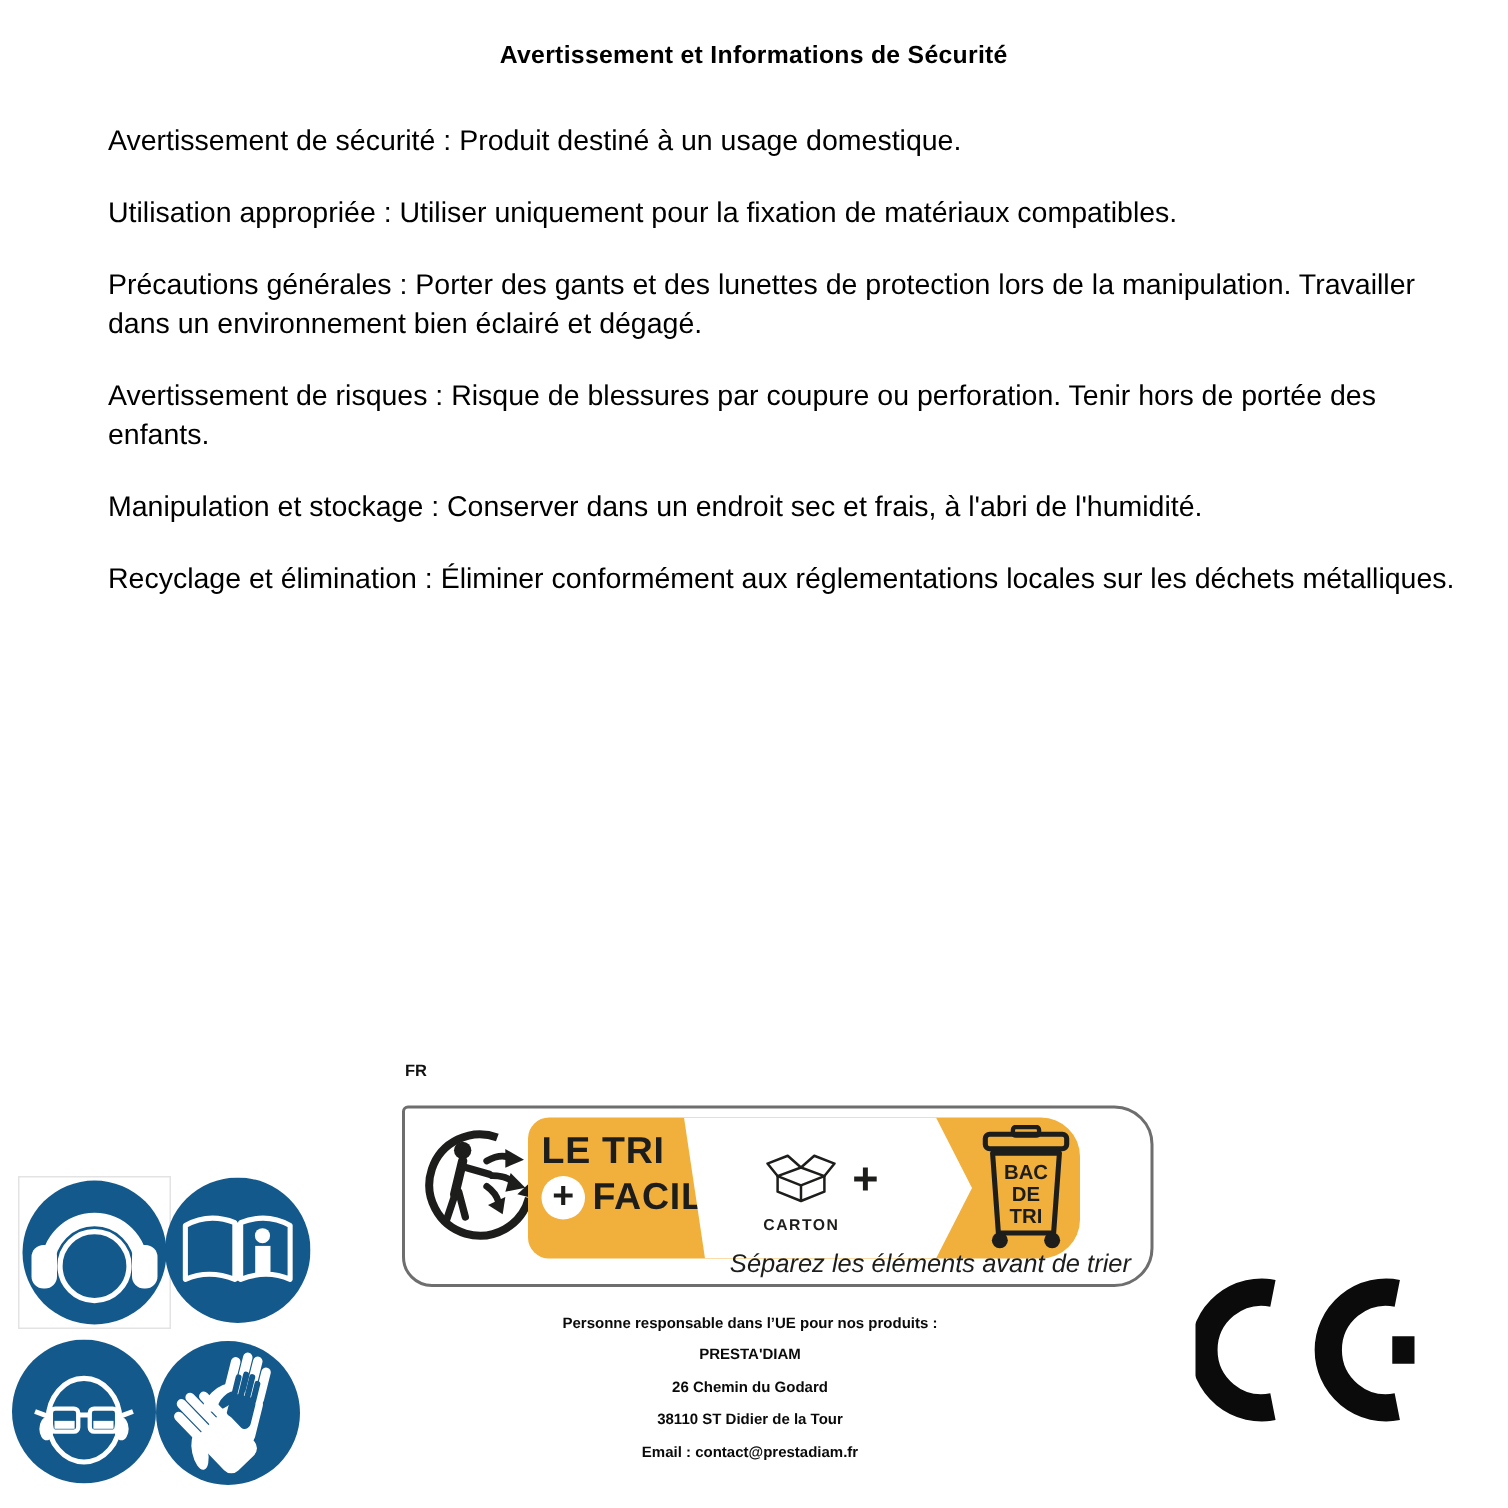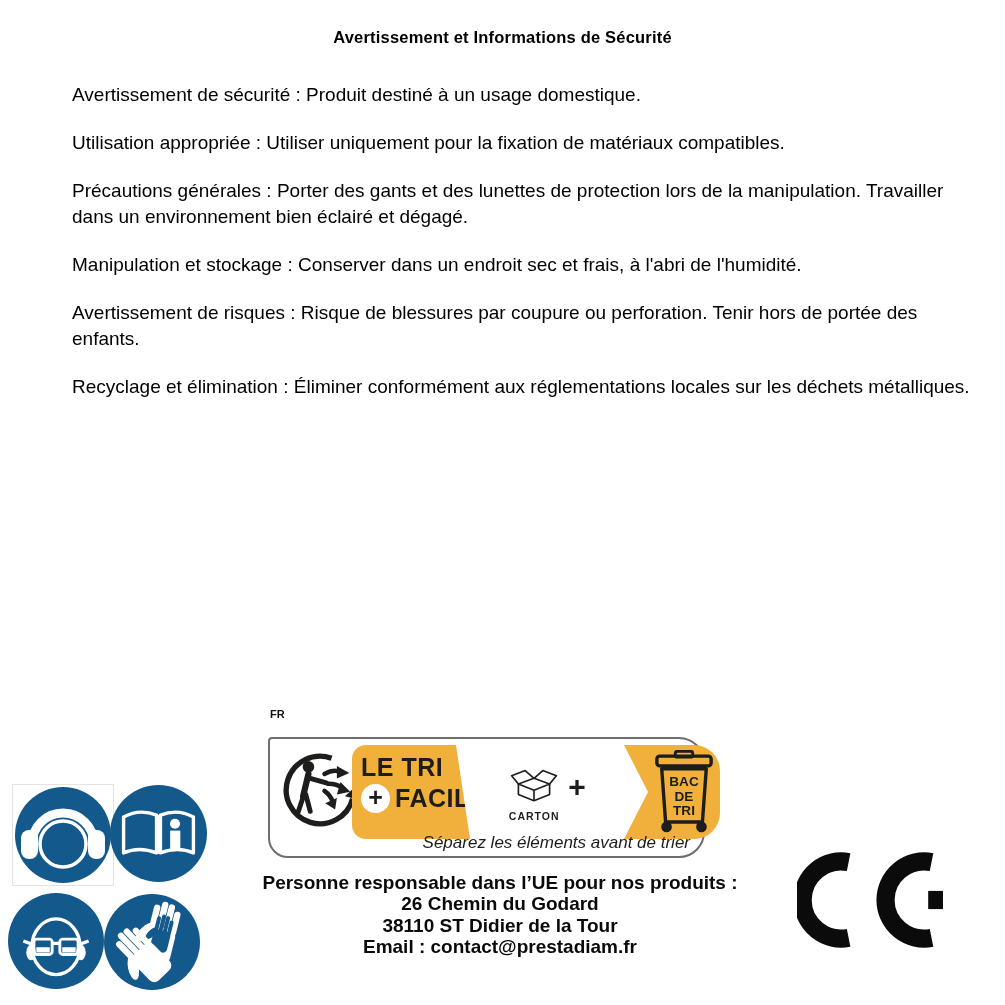--- a/index.html
+++ b/index.html
@@ -19,21 +19,21 @@
   .doc-body p{margin:0 0 22px 0;}
   
   .sign{position:absolute;}
   .sign svg{display:block;}
   .sign.card{background:#fff;border:1px solid #e3e3e3;}
   
   .fr-code{
     position:absolute;left:270px;top:708px;font-size:11px;font-weight:bold;color:#111;
   }
   .label-box{
-    position:absolute;left:268px;top:737px;width:437px;height:121px;
+    position:absolute;left:268px;top:737px;width:501px;height:121px;
     background:#fff;border:2px solid #6e6e6e;box-sizing:border-box;
     border-radius:4px 26px 26px 20px;
   }
   .triman{position:absolute;left:10px;top:6px;width:80px;height:90px;}
   .band{
     position:absolute;left:82px;top:6px;width:368px;height:94px;
     background:#F1AF3B;border-radius:14px 26px 26px 14px;
   }
   .headline{position:absolute;left:9px;top:7px;color:#1d1d1b;}
   .headline .row1{font-size:25px;font-weight:bold;letter-spacing:.5px;line-height:30px;}
@@ -54,38 +54,38 @@
   .material .mat-label{font-size:10.5px;font-weight:bold;letter-spacing:1px;color:#1d1d1b;}
   .mat-plus{font-size:30px;font-weight:bold;color:#1d1d1b;margin-top:-10px;}
   .bin{position:absolute;right:5px;top:5px;width:62px;height:84px;}
   .tagline{
     position:absolute;right:13px;bottom:3px;font-size:17px;font-style:italic;
     color:#1d1d1b;white-space:nowrap;margin-left:38px;
   }
   
   .responsible{
     position:absolute;left:250px;top:872px;width:500px;text-align:center;
-    font-size:19px;font-weight:bold;line-height:21.4px;color:#0a0a0a;
+    font-size:10px;font-weight:bold;line-height:21.4px;color:#0a0a0a;
   }
   
   .ce{position:absolute;left:797px;top:844px;width:146px;height:112px;}
 </style>
 </head>
 <body>
 
 <div class="canvas">
 
   <div class="doc-title">Avertissement et Informations de Sécurité</div>
 
   <div class="doc-body">
     <p>Avertissement de sécurité : Produit destiné à un usage domestique.</p>
     <p>Utilisation appropriée : Utiliser uniquement pour la fixation de matériaux compatibles.</p>
     <p>Précautions générales : Porter des gants et des lunettes de protection lors de la manipulation. Travailler dans un environnement bien éclairé et dégagé.</p>
+    <p>Avertissement de risques : Risque de blessures par coupure ou perforation. Tenir hors de portée des enfants.</p>
     <p>Manipulation et stockage : Conserver dans un endroit sec et frais, à l'abri de l'humidité.</p>
-    <p>Avertissement de risques : Risque de blessures par coupure ou perforation. Tenir hors de portée des enfants.</p>
     <p>Recyclage et élimination : Éliminer conformément aux réglementations locales sur les déchets métalliques.</p>
   </div>
 
   <div class="sign card" style="left:12px;top:784px;width:100px;height:100px;">
     <svg width="100" height="100" viewBox="0 0 100 100">
       <circle cx="50" cy="50" r="48" fill="#14598B"></circle>
       <circle cx="50" cy="59" r="23" fill="none" stroke="#fff" stroke-width="3.5"></circle>
       <path d="M19,59 A31,31 0 1 1 81,59" fill="none" stroke="#fff" stroke-width="9"></path>
       <rect x="8" y="45" width="17" height="29" rx="8" fill="#fff"></rect>
       <rect x="75" y="45" width="17" height="29" rx="8" fill="#fff"></rect>
@@ -217,20 +217,21 @@
           <text x="32" y="67" text-anchor="middle" font-size="14" font-weight="bold" fill="#1d1d1b" style="font-family:'Liberation Sans',sans-serif">TRI</text>
         </svg>
       </div>
     </div>
 
     <div class="tagline">Séparez les éléments avant de trier</div>
   </div>
 
   <div class="responsible">
     <div>Personne responsable dans l’UE pour nos produits :</div>
+    <div>PRESTA'DIAM</div>
     <div>26 Chemin du Godard</div>
     <div>38110 ST Didier de la Tour</div>
     <div>Email : contact@prestadiam.fr</div>
   </div>
 
   <div class="ce">
     <svg width="146" height="112" viewBox="0 0 200 154">
       <g fill="none" stroke="#0b0b0b" stroke-width="25">
         <path d="M70.6,25 A53,53 0 1 0 70.6,129"></path>
         <path d="M184.6,25 A53,53 0 1 0 184.6,129"></path>

